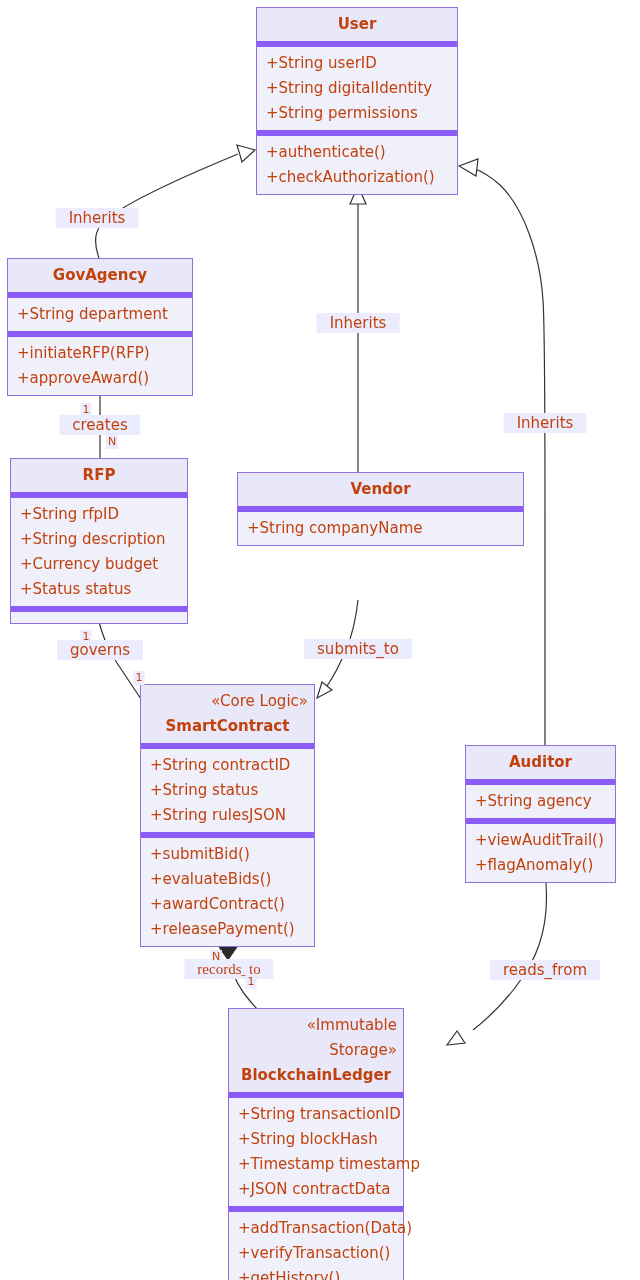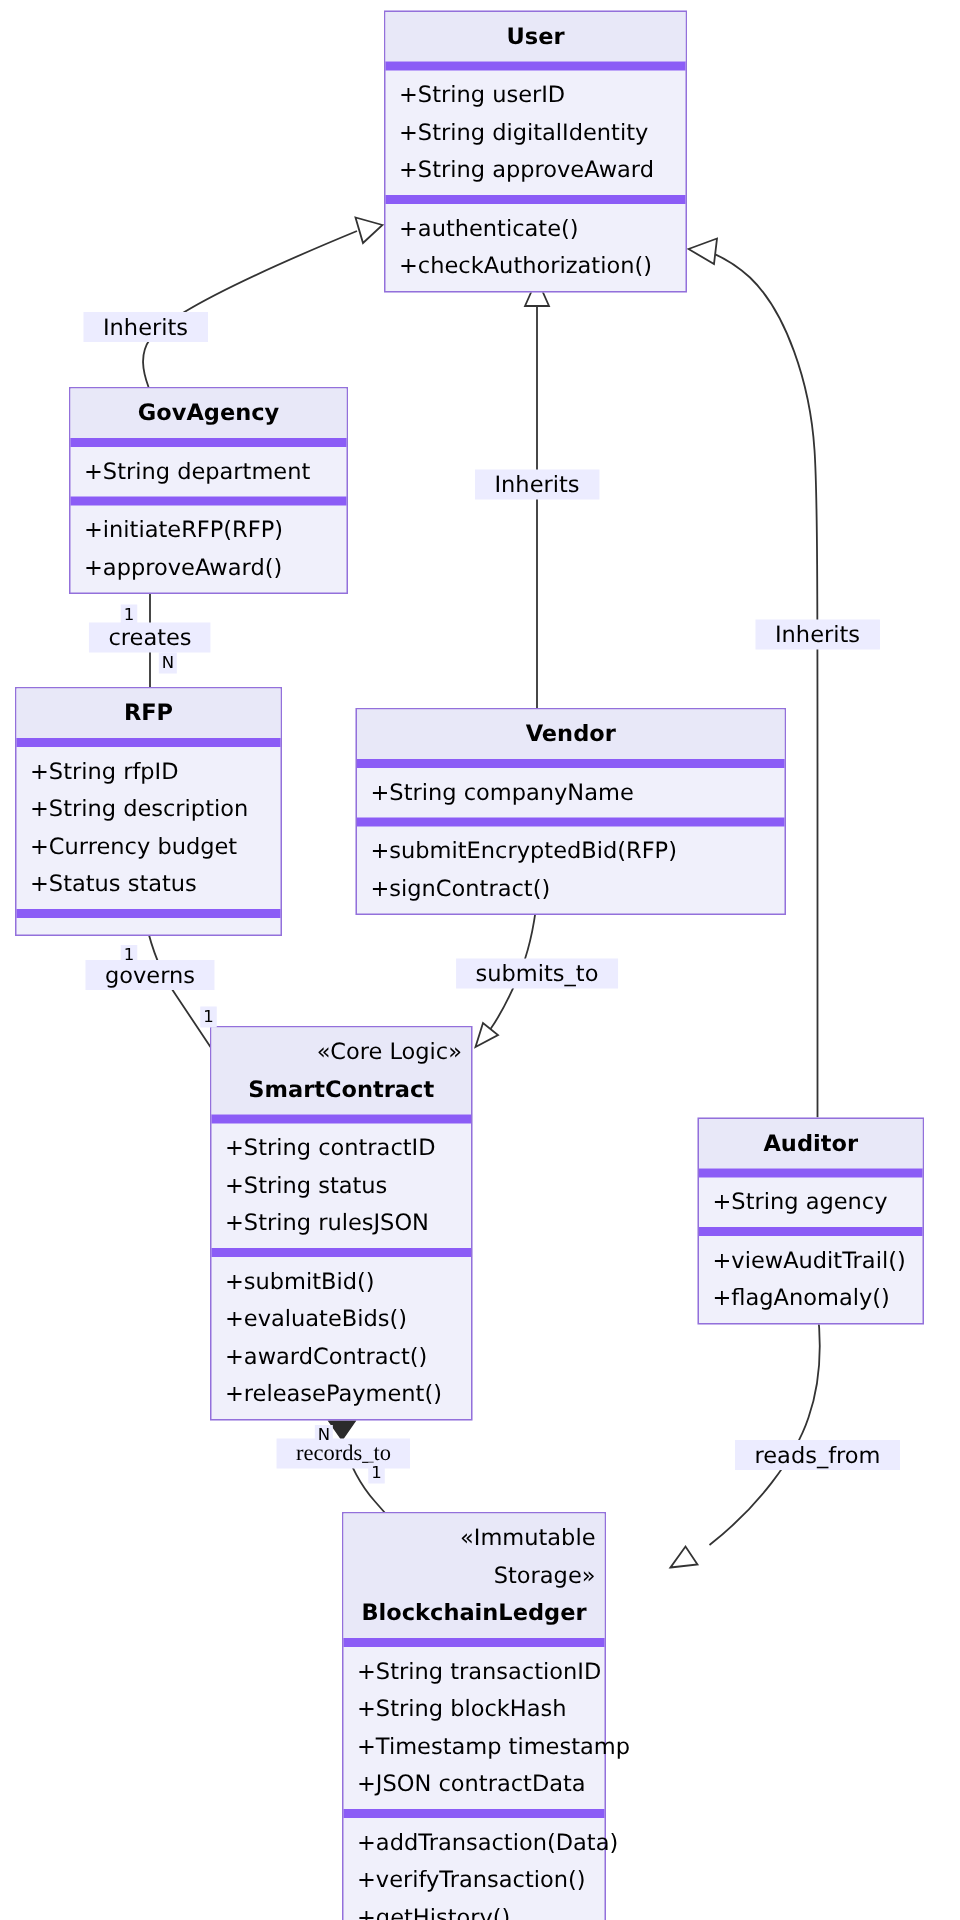--- a/index.html
+++ b/index.html
@@ -1,19 +1,19 @@
 <!DOCTYPE html>
 <html><head>
 <meta charset="utf-8">
 <style>
   html,body{margin:0;padding:0;background:#ffffff;}
   #canvas{
     position:relative;width:640px;height:1280px;background:#ffffff;
     font-family:"DejaVu Sans","Liberation Sans",sans-serif;
-    color:#000000;overflow:hidden;
+    color:#c2410c;overflow:hidden;
   }
   #edges{position:absolute;left:0;top:0;z-index:0;}
   .uml-box{
     position:absolute;z-index:1;box-sizing:border-box;
     background:#f0f0fb;border:1px solid #9370DB;
     font-size:15px;line-height:25px;
   }
   .uml-title{
     background:#e8e8f8;text-align:center;padding:4px 6px;
   }
@@ -65,29 +65,29 @@
     <polygon class="tri" points="447,1045 465,1043 457,1031"></polygon>
   </svg>
 
   <div class="uml-box" style="left:256px;top:7px;width:202px;">
     <div class="uml-title">
       <span class="uml-name">User</span>
     </div>
     <div class="uml-sec">
       <div class="uml-row">+String userID</div>
       <div class="uml-row">+String digitalIdentity</div>
-      <div class="uml-row">+String approveAward</div>
+      <div class="uml-row">+String permissions</div>
     </div>
     <div class="uml-sec">
       <div class="uml-row">+authenticate()</div>
       <div class="uml-row">+checkAuthorization()</div>
     </div>
   </div>
 
-  <div class="uml-box" style="left:7px;top:258px;width:186px;margin-left:39px;">
+  <div class="uml-box" style="left:7px;top:258px;width:186px;">
     <div class="uml-title">
       <span class="uml-name">GovAgency</span>
     </div>
     <div class="uml-sec">
       <div class="uml-row">+String department</div>
     </div>
     <div class="uml-sec">
       <div class="uml-row">+initiateRFP(RFP)</div>
       <div class="uml-row">+approveAward()</div>
     </div>
@@ -105,24 +105,20 @@
     </div>
     <div class="uml-sec empty"></div>
   </div>
 
   <div class="uml-box" style="left:237px;top:472px;width:287px;">
     <div class="uml-title">
       <span class="uml-name">Vendor</span>
     </div>
     <div class="uml-sec">
       <div class="uml-row">+String companyName</div>
-    </div>
-    <div class="uml-sec">
-      <div class="uml-row">+submitEncryptedBid(RFP)</div>
-      <div class="uml-row">+signContract()</div>
     </div>
   </div>
 
   <div class="uml-box" style="left:140px;top:684px;width:175px;">
     <div class="uml-title">
       <span class="uml-stereo">«Core Logic»</span>
       <span class="uml-name">SmartContract</span>
     </div>
     <div class="uml-sec">
       <div class="uml-row">+String contractID</div>

